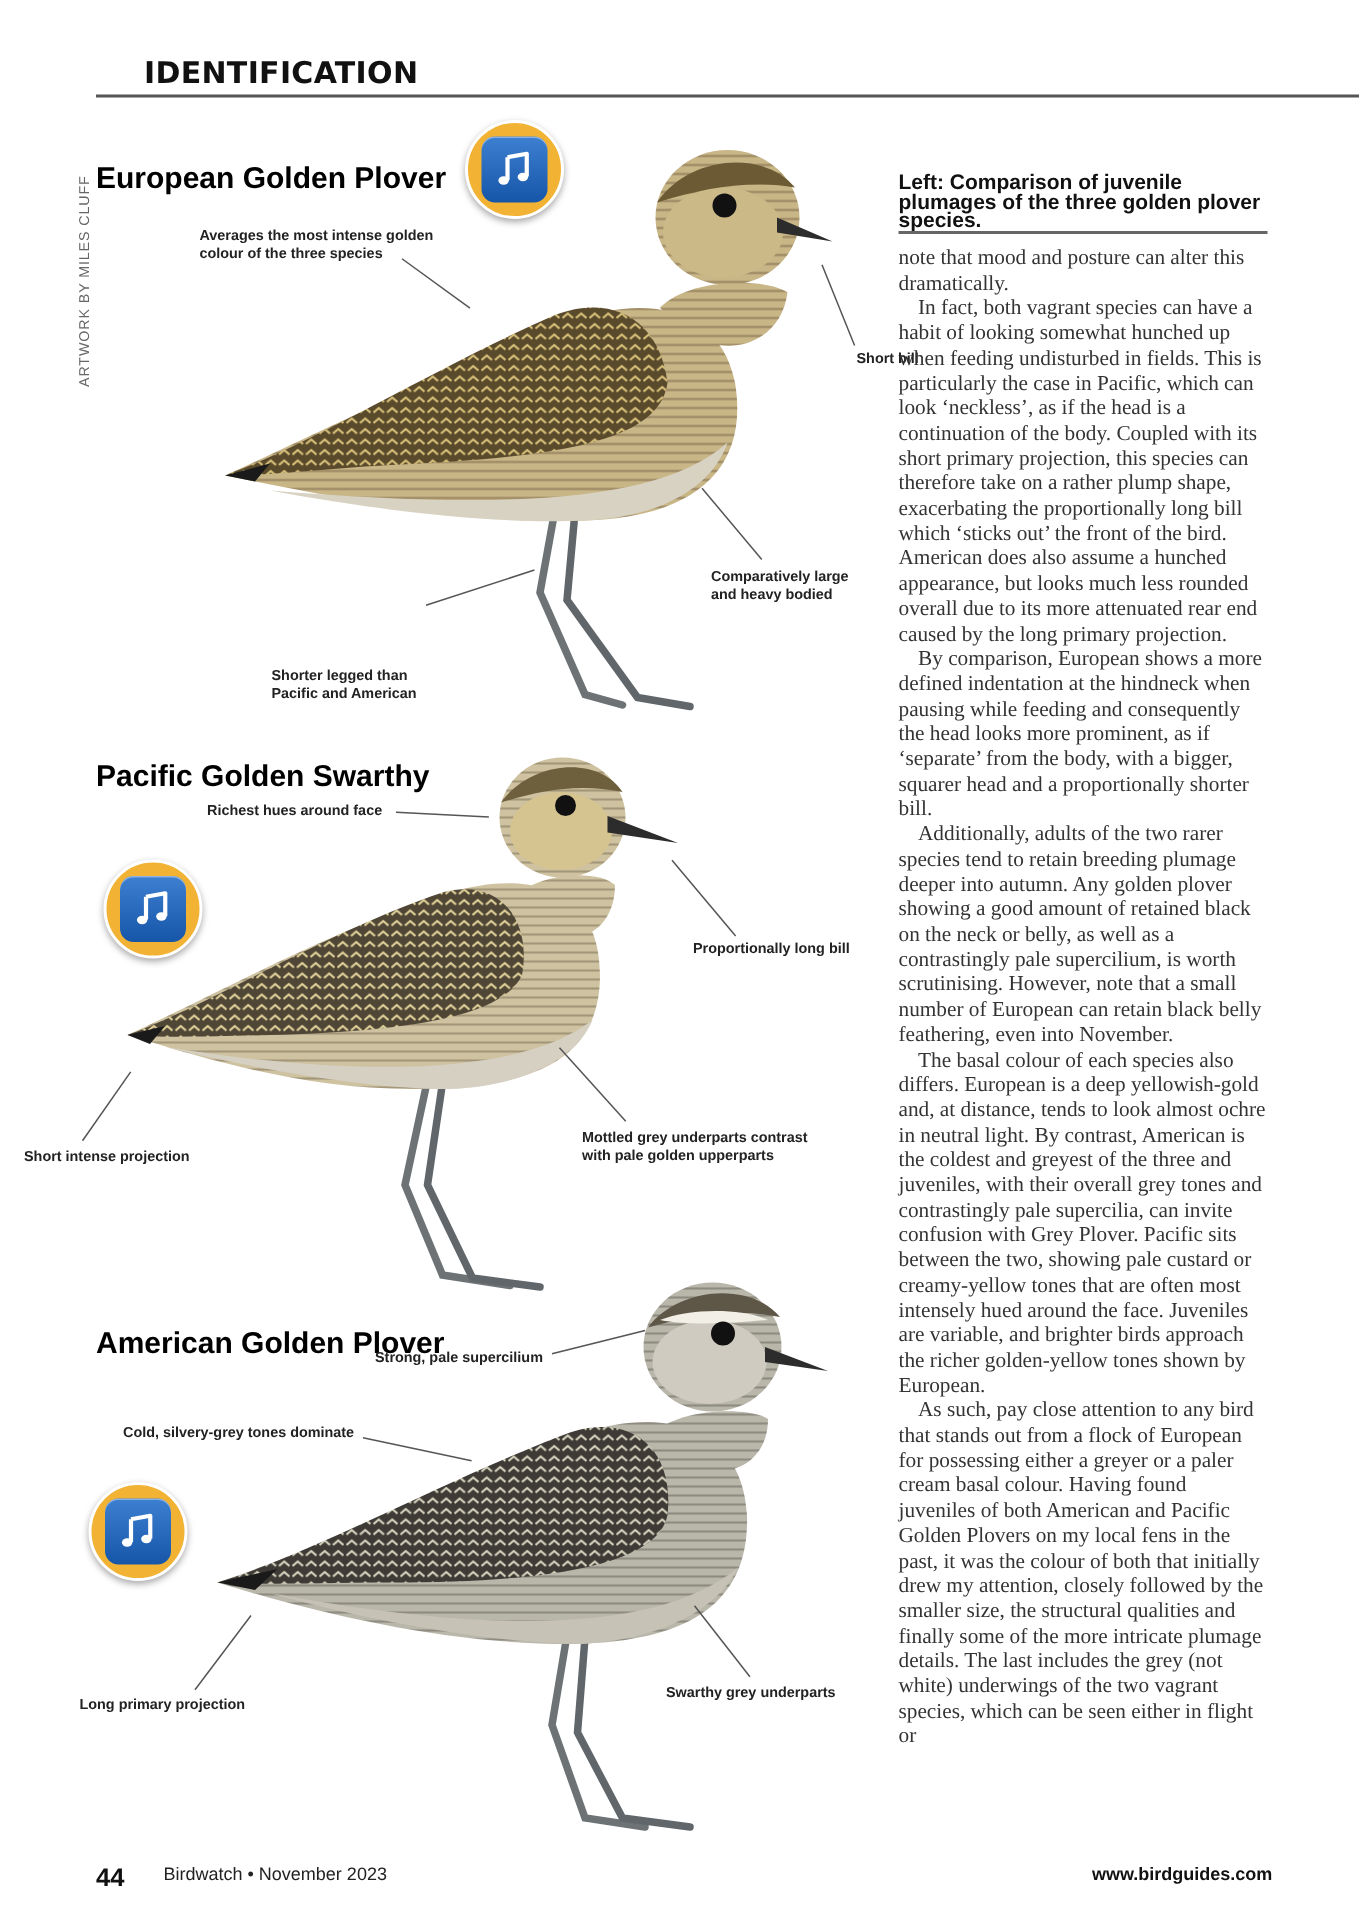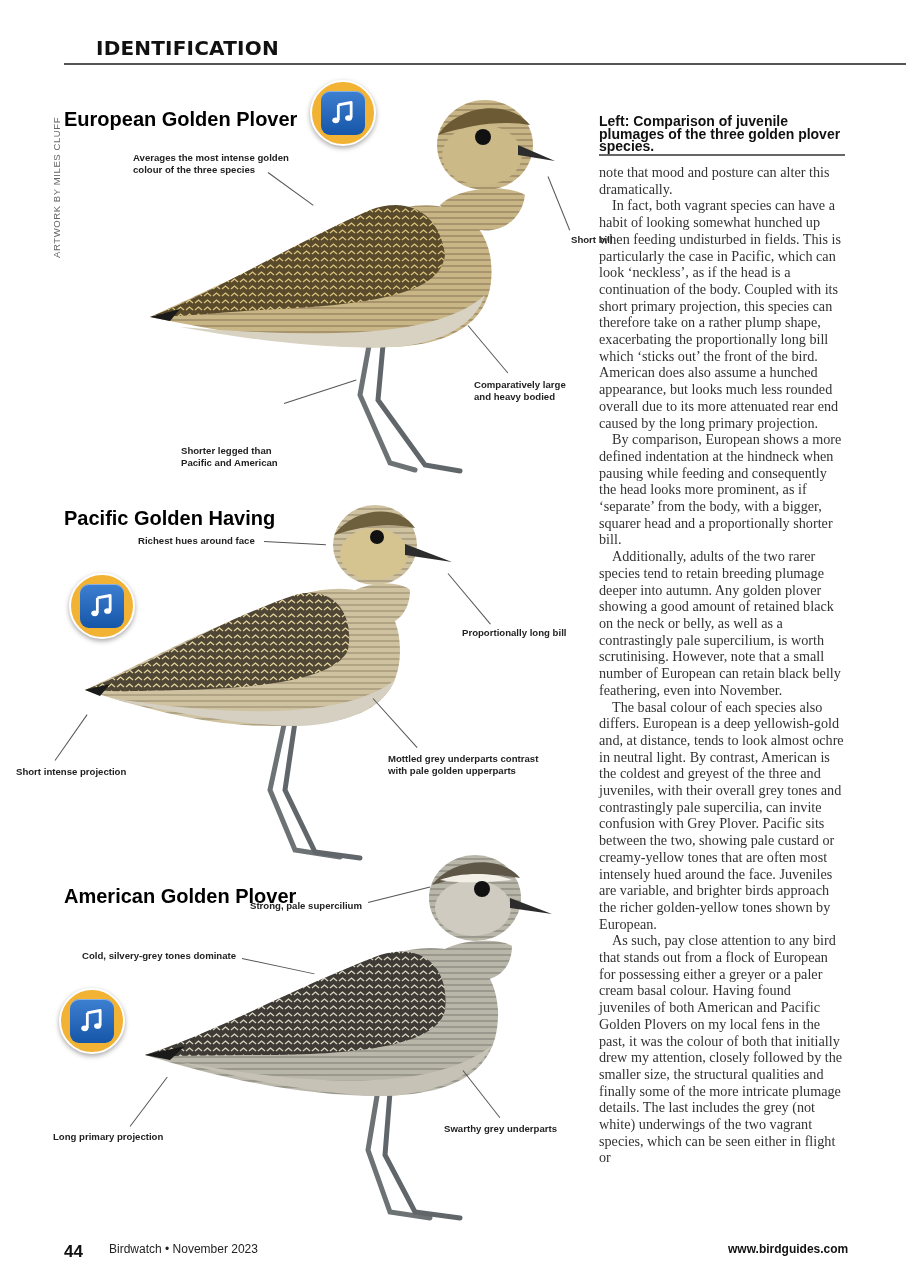--- a/index.html
+++ b/index.html
@@ -109,21 +109,21 @@
   <div class="leader" style="left:548px; top:176px; width:58px; transform:rotate(68deg);"></div>
 
   <div class="abs callout" style="left:474px; top:379px; width:110px;">Comparatively large and heavy bodied</div>
   <div class="leader" style="left:468px; top:325px; width:62px; transform:rotate(50deg);"></div>
 
   <div class="abs callout" style="left:181px; top:408px; width:120px;margin-top:37px;">Shorter legged than Pacific and American</div>
   <div class="leader" style="left:284px; top:403px; width:76px; transform:rotate(-18deg);"></div>
 </div>
 
 <div>
-  <div class="abs species-heading" style="left:64px; top:507px;">Pacific Golden Having</div>
+  <div class="abs species-heading" style="left:64px; top:507px;">Pacific Golden Swarthy</div>
 
   <div class="abs audio-btn" style="left:69px; top:573px;">
     <div class="inner">
       <svg width="28" height="28">
           <use href="#noteGlyph"></use>
         </svg>
     </div>
   </div>
 
   <svg class="abs" style="left:80px; top:500px;" width="380" height="365">

